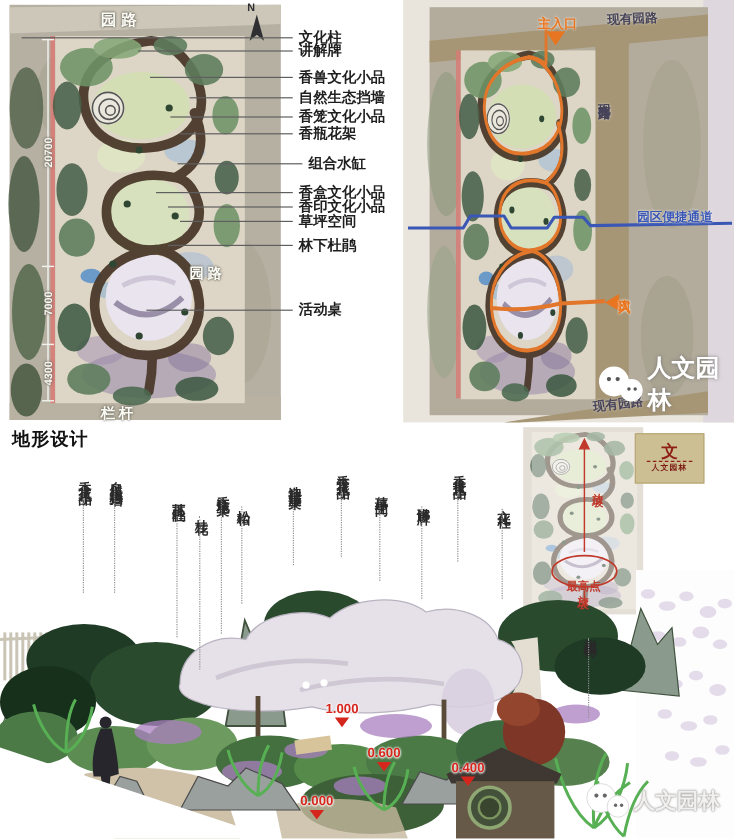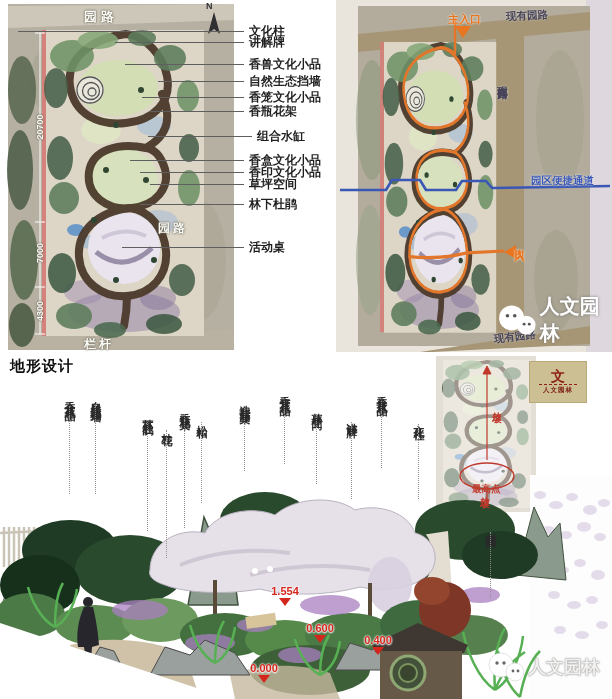--- a/index.html
+++ b/index.html
@@ -323,21 +323,21 @@
       <span>香印文化小品</span>
     </div>
 <div class="callout" style="left:150px;top:177px;">
       <i style="width:94px;"></i>
       <span>草坪空间</span>
     </div>
 <div class="callout" style="left:140px;top:197px;">
       <i style="width:104px;"></i>
       <span>林下杜鹃</span>
     </div>
-<div class="callout" style="left:122px;top:240px;justify-content:flex-end;">
+<div class="callout" style="left:122px;top:251px;justify-content:flex-end;">
       <i style="width:122px;"></i>
       <span>活动桌</span>
     </div>
 
 <div class="ov orange-t" style="left:448px;top:12px;font-size:11px;">主入口</div>
 <div class="ov navy-t" style="left:506px;top:9px;font-size:10.5px;transform:rotate(-3deg);">现有园路</div>
 <div class="ov navy-t vert" style="left:496px;top:78px;font-size:10.5px;">现有园路</div>
 <div class="ov blue-t" style="left:531px;top:174px;font-size:10.5px;">园区便捷通道</div>
 <div class="ov orange-t vert" style="left:513px;top:241px;font-size:10.5px;">次入口</div>
 <div class="ov navy-t" style="left:494px;top:330px;font-size:10.5px;transform:rotate(-7deg);">现有园路</div>
@@ -412,23 +412,23 @@
 <div class="red-t vert" style="left:490px;top:404px;">放坡</div>
 <div class="red-t" style="left:472px;top:471px;margin-top:12px;">最高点</div>
 <div class="red-t vert" style="left:478px;top:489px;">放坡</div>
 
 <div class="logo">
   <span class="sym">文</span>
   <span class="sep"></span>
   <span class="nm">人文园林</span>
 </div>
 
-<div class="elev" style="left:267px;top:585px;"><span>1.554</span><div class="tri"></div></div>
+<div class="elev" style="left:267px;top:585px;"><span>1.000</span><div class="tri"></div></div>
 <div class="elev" style="left:302px;top:622px;"><span>0.600</span><div class="tri"></div></div>
-<div class="elev" style="left:360px;top:634px;text-align:center;"><span>0.400</span><div class="tri"></div></div>
+<div class="elev" style="left:372px;top:634px;text-align:center;"><span>0.400</span><div class="tri"></div></div>
 <div class="elev" style="left:246px;top:662px;"><span>0.000</span><div class="tri"></div></div>
 
 <div class="wm" style="left:486px;top:650px;">
   <svg width="40" height="34" viewBox="0 0 40 32">
     <circle cx="15" cy="14" r="12" fill="#fff" stroke="#cfcfcf" stroke-width="0.6"></circle>
     <circle cx="29" cy="21" r="9" fill="#fff" stroke="#cfcfcf" stroke-width="0.6"></circle>
     <circle cx="11" cy="12" r="1.7" fill="#666"></circle>
         <circle cx="18" cy="12" r="1.7" fill="#666"></circle>
     <circle cx="27" cy="20" r="1.4" fill="#666"></circle>
         <circle cx="32" cy="20" r="1.4" fill="#666"></circle>

